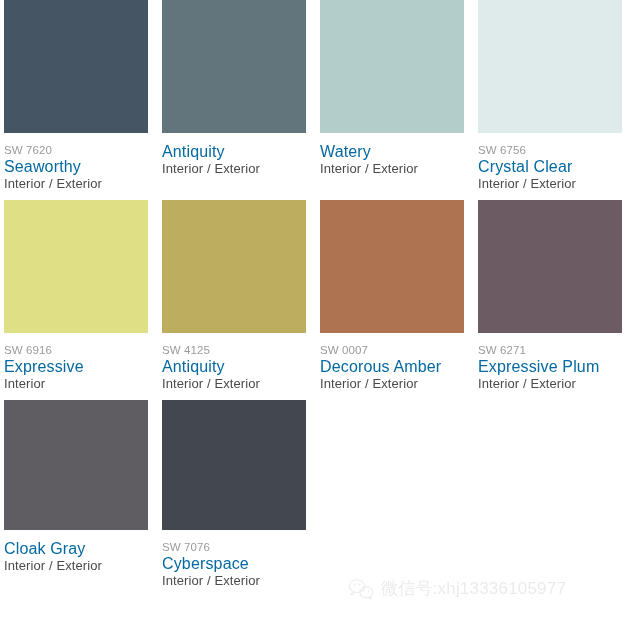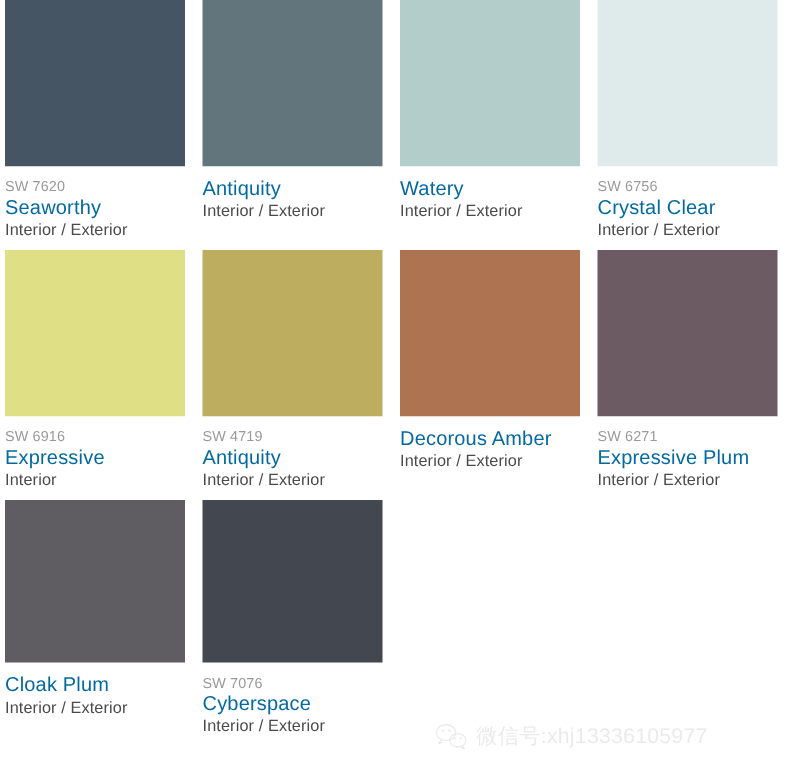--- a/index.html
+++ b/index.html
@@ -157,29 +157,30 @@
       <div class="swatch-meta">
         <div class="swatch-code">SW 6916</div>
         <div class="swatch-name">Expressive</div>
         <div class="swatch-usage">Interior</div>
       </div>
     </div>
 
     <div class="swatch-cell">
       <span class="swatch-chip" style="background-color: rgb(189, 173, 94);"></span>
       <div class="swatch-meta">
-        <div class="swatch-code">SW 4719</div>
+        <div class="swatch-code">SW 4125</div>
         <div class="swatch-name">Antiquity</div>
         <div class="swatch-usage">Interior / Exterior</div>
       </div>
     </div>
 
     <div class="swatch-cell">
       <span class="swatch-chip" style="background-color: rgb(174, 116, 82);"></span>
       <div class="swatch-meta">
+        <div class="swatch-code">SW 0007</div>
         <div class="swatch-name">Decorous Amber</div>
         <div class="swatch-usage">Interior / Exterior</div>
       </div>
     </div>
 
     <div class="swatch-cell">
       <span class="swatch-chip" style="background-color: rgb(109, 91, 99);"></span>
       <div class="swatch-meta">
         <div class="swatch-code">SW 6271</div>
         <div class="swatch-name">Expressive Plum</div>
@@ -187,21 +188,21 @@
       </div>
     </div>
 
   </div>
 
   <div class="swatch-row">
 
     <div class="swatch-cell">
       <span class="swatch-chip short" style="background-color: rgb(95, 93, 97);"></span>
       <div class="swatch-meta">
-        <div class="swatch-name">Cloak Plum</div>
+        <div class="swatch-name">Cloak Gray</div>
         <div class="swatch-usage">Interior / Exterior</div>
       </div>
     </div>
 
     <div class="swatch-cell">
       <span class="swatch-chip short" style="background-color: rgb(67, 71, 80);"></span>
       <div class="swatch-meta">
         <div class="swatch-code">SW 7076</div>
         <div class="swatch-name">Cyberspace</div>
         <div class="swatch-usage">Interior / Exterior</div>

